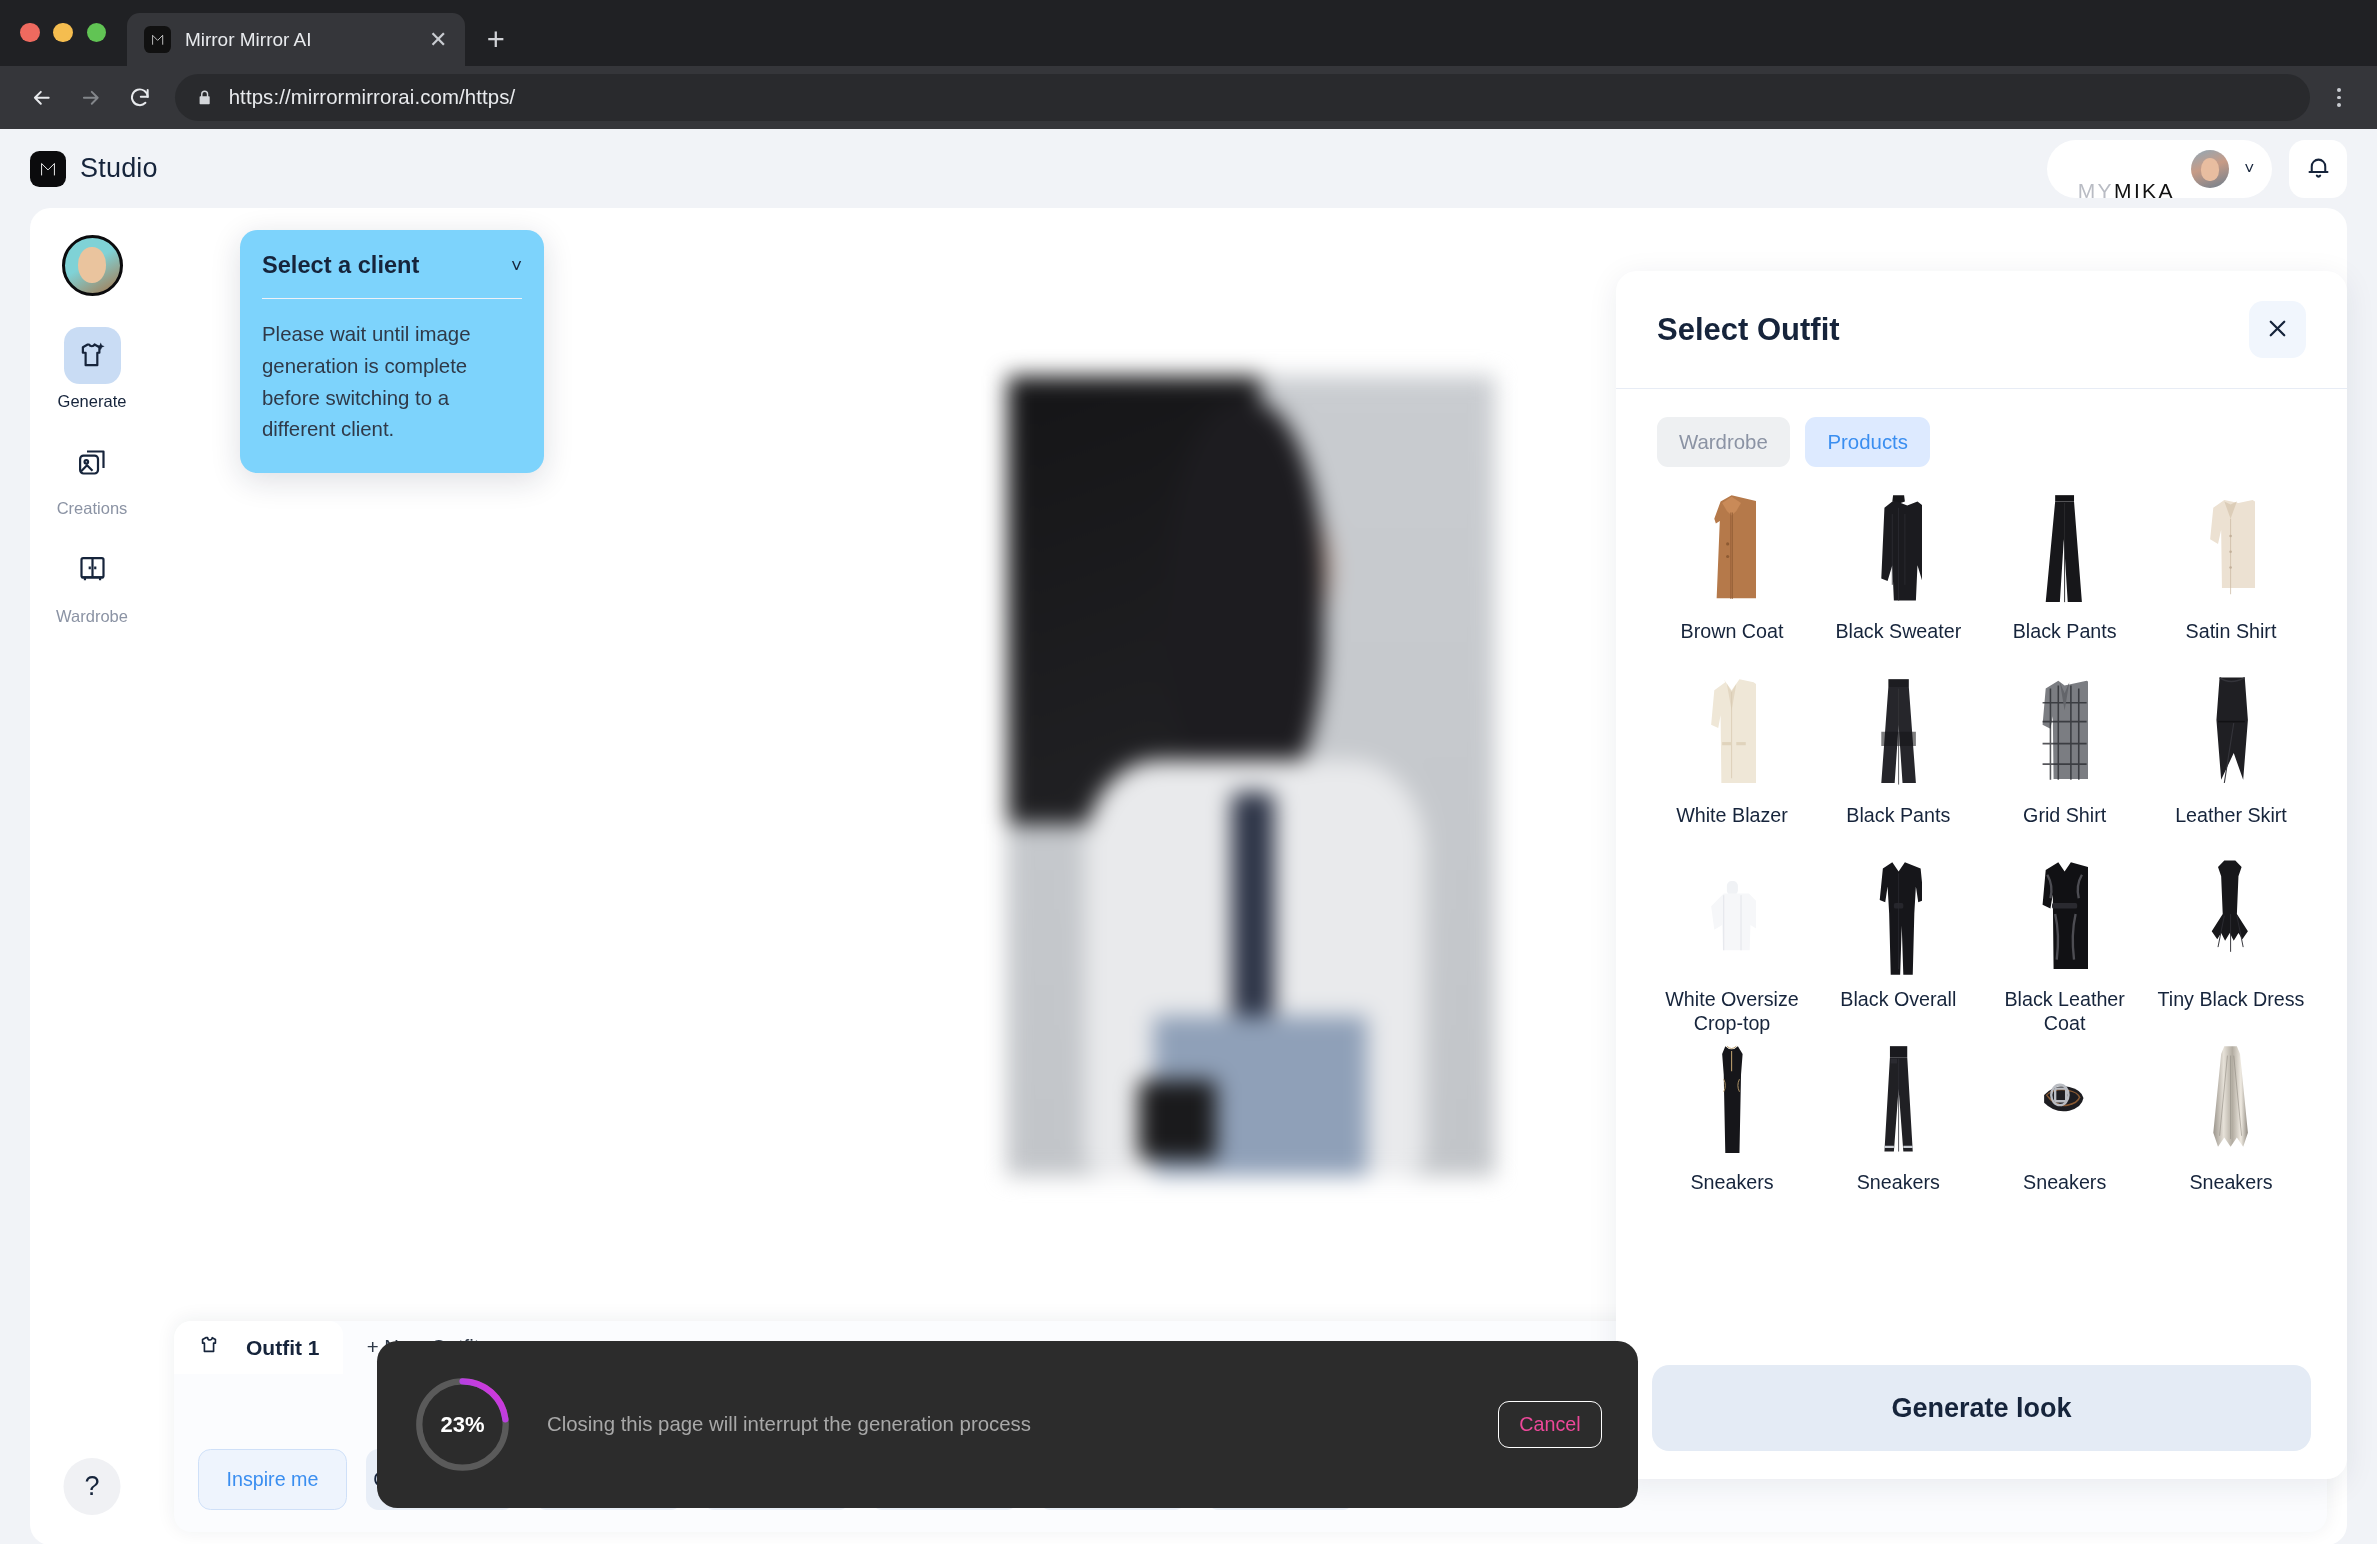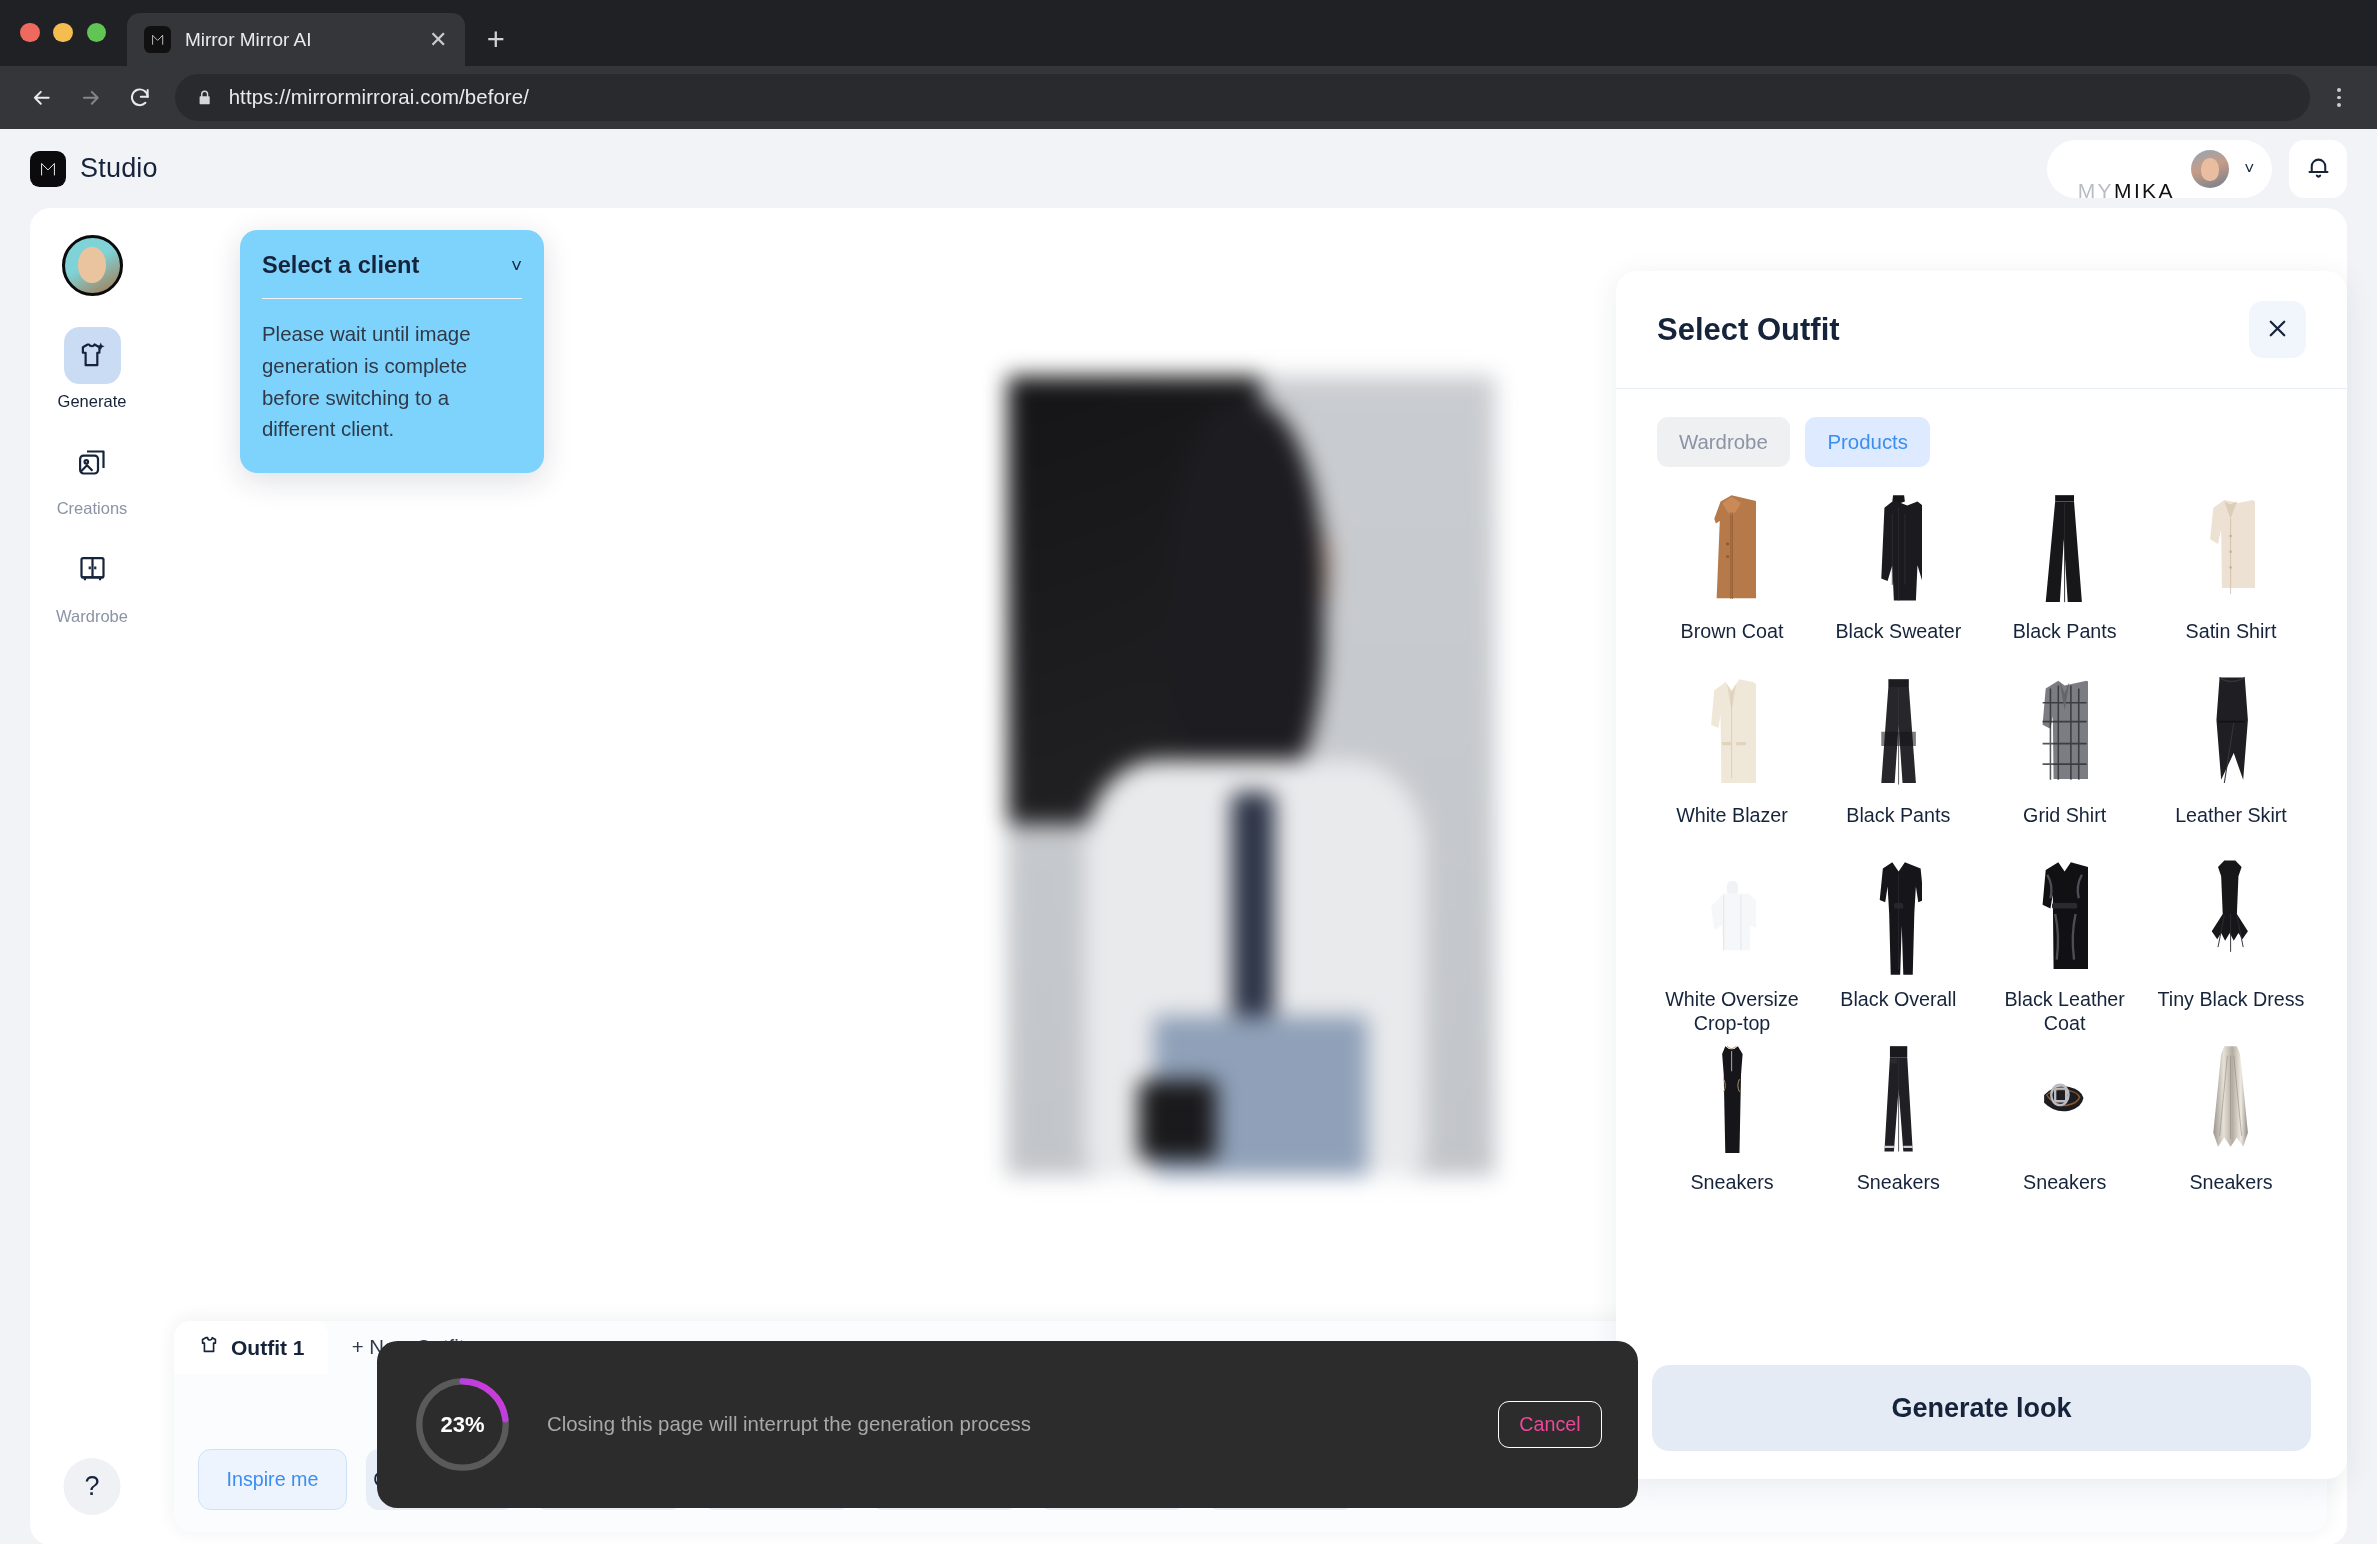--- a/index.html
+++ b/index.html
@@ -202,21 +202,21 @@
   }
 
   
   .outfit-bar {
     position: absolute; left: 20.4px; right: 20.4px; bottom: 12.6px;
     background: #fbfcfe; border-radius: 17.3px; box-shadow: 0 -1.6px 19px rgba(22,36,59,.07);
     height: 211px; overflow: hidden;
   }
   .ob-tabs { display: flex; align-items: flex-end; height: 53px; position: relative; }
   .ob-tab {
-    height: 53px; padding: 0 23.6px; display: flex; align-items: center; gap: 11px;
+    height: 53px; padding: 0 23.6px; display: flex; align-items: center; gap: 26px;
     background: #fff; border-radius: 14px 14px 0 0;
     font-size: 21px; font-weight: 700; color: #16243b;
   }
   .ob-tab svg { width: 22px; height: 22px; }
   .ob-new { padding: 0 23.6px; font-size: 20.4px; color: #2f3948; display: flex; align-items: center; height: 53px; }
   .ob-inspire {
     margin-left: auto; margin-right: 20.4px; align-self: center;
     border: 1.6px solid #4a9bf5; border-radius: 9.4px; color: #3a8ef0;
     font-size: 18px; padding: 7.9px 14px; background: #fff;
   }
@@ -331,21 +331,21 @@
           <path d="M20 11a8 8 0 1 0-2.3 6.1"></path>
           <path d="M20 4v7h-7"></path>
         </svg>
     </span>
     <div class="omnibox">
       <span class="lock">
         <svg viewBox="0 0 24 24" fill="#d4d6da">
             <path d="M12 2a5 5 0 0 0-5 5v3H6a1 1 0 0 0-1 1v9a1 1 0 0 0 1 1h12a1 1 0 0 0 1-1v-9a1 1 0 0 0-1-1h-1V7a5 5 0 0 0-5-5zm-3 8V7a3 3 0 1 1 6 0v3H9z"></path>
           </svg>
       </span>
-      <span class="url">https://mirrormirrorai.com/before/</span>
+      <span class="url">https://mirrormirrorai.com/https/</span>
     </div>
     <span class="kebab">
         <i></i>
         <i></i>
         <i></i>
       </span>
   </div>
 
   <div class="app">
 

